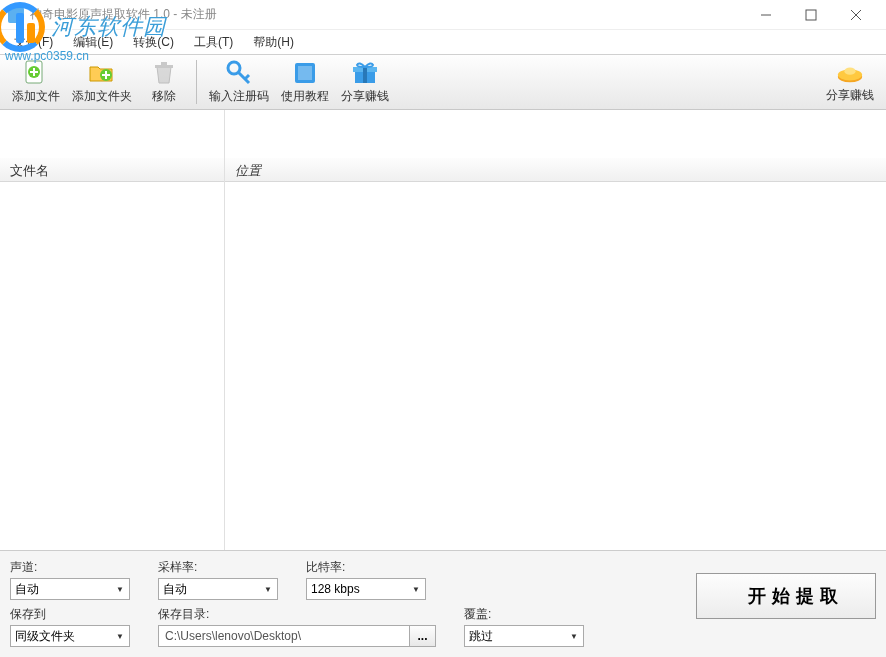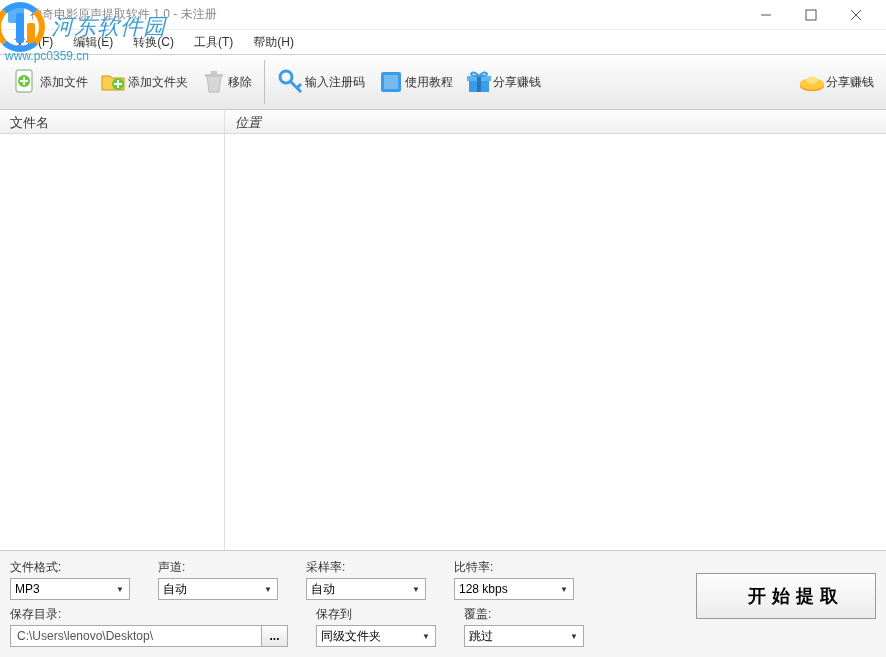--- a/index.html
+++ b/index.html
@@ -16,28 +16,28 @@
     .title-icon { width: 16px; height: 16px; background: #5bb0f0; border-radius: 2px; margin-right: 6px; }
     .title-text { color: #888; flex: 1; }
     .win-controls { display: flex; gap: 0; }
     .win-btn { width: 45px; height: 28px; display: flex; align-items: center; justify-content: center; color: #666; cursor: pointer; }
     .win-btn svg { width: 12px; height: 12px; }
     
     .menubar { height: 24px; background: #fff; display: flex; align-items: center; padding: 0 4px; }
     .menu-item { padding: 3px 10px; cursor: pointer; color: #333; }
     
     .toolbar { height: 56px; background: linear-gradient(#fefefe, #e8e8e8); border-top: 1px solid #d0d0d0; border-bottom: 1px solid #c8c8c8; display: flex; align-items: center; padding: 0 6px; }
-    .tool-btn { display: flex; flex-direction: row; align-items: center; justify-content: center; padding: 3px 6px; cursor: pointer; min-width: 52px; height: 50px; }
+    .tool-btn { display: flex; flex-direction: column; align-items: center; justify-content: center; padding: 3px 6px; cursor: pointer; min-width: 52px; height: 50px; }
     .tool-icon { width: 28px; height: 28px; display: flex; align-items: center; justify-content: center; }
     .tool-label { font-size: 12px; color: #333; margin-top: 1px; }
     .tool-sep { width: 1px; height: 44px; background: #c0c0c0; margin: 0 6px; }
     .tool-spacer { flex: 1; }
     
     .content { display: flex; background: #fff; height: 440px; }
-    .col-header { height: 24px; background: linear-gradient(#fdfdfd, #f0f0f0); border-bottom: 1px solid #d8d8d8; padding: 4px 10px; color: #333; font-size: 13px; }
+    .col-header { height: 24px; background: linear-gradient(#fdfdfd, #f0f0f0); border-bottom: 1px solid #d8d8d8; padding: 4px 10px; color: #333; font-size: 13px; margin-top: 48px; }
     .col-filename { width: 225px; border-right: 1px solid #e0e0e0; }
     .col-location { flex: 1; font-style: italic; }
     .col-body { background: #fff; }
     
     .settings { background: #f5f5f5; border-top: 1px solid #ccc; padding: 8px 10px; display: flex; gap: 20px; }
     .settings-left { flex: 1; }
     .settings-row { display: flex; gap: 28px; margin-bottom: 6px; align-items: flex-end; }
     .setting-group { display: flex; flex-direction: column; }
     .setting-label { color: #333; margin-bottom: 2px; font-size: 12px; }
     .setting-select { height: 22px; border: 1px solid #aaa; background: #fff; padding: 0 4px; font-size: 12px; position: relative; display: flex; align-items: center; cursor: pointer; }
@@ -180,61 +180,55 @@
   <div class="col-location">
     <div class="col-header">位置</div>
     <div class="col-body"></div>
   </div>
 </div>
 
 <div class="settings">
   <div class="settings-left">
     <div class="settings-row">
       <div class="setting-group">
-        <div class="setting-label">文件格式:</div>
-        <div class="setting-select w120">
-            <span>MP3</span>
-          </div>
-      </div>
-      <div class="setting-group">
         <div class="setting-label">声道:</div>
         <div class="setting-select w120">
             <span>自动</span>
           </div>
       </div>
       <div class="setting-group">
         <div class="setting-label">采样率:</div>
         <div class="setting-select w120">
             <span>自动</span>
           </div>
       </div>
       <div class="setting-group">
         <div class="setting-label">比特率:</div>
         <div class="setting-select w130">
             <span>128 kbps</span>
           </div>
       </div>
     </div>
     <div class="settings-row">
+      <div class="setting-group">
+        <div class="setting-label">保存到</div>
+        <div class="setting-select w120">
+            <span>同级文件夹</span>
+          </div>
+      </div>
       <div class="setting-group">
         <div class="setting-label">保存目录:</div>
         <div class="path-group">
           <div class="path-input w250">
               <span>C:\Users\lenovo\Desktop\</span>
             </div>
           <div class="path-btn">...</div>
         </div>
       </div>
       <div class="setting-group">
-        <div class="setting-label">保存到</div>
-        <div class="setting-select w120">
-            <span>同级文件夹</span>
-          </div>
-      </div>
-      <div class="setting-group">
         <div class="setting-label">覆盖:</div>
         <div class="setting-select w130">
             <span>跳过</span>
           </div>
       </div>
     </div>
   </div>
   <div>
     <div class="start-btn">开始提取</div>
   </div>

